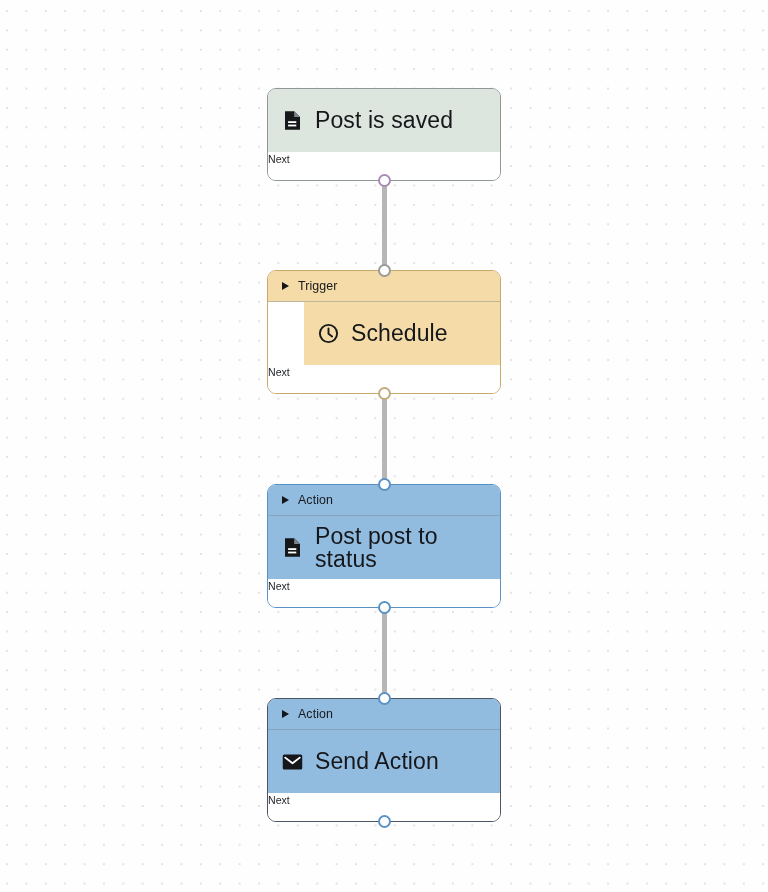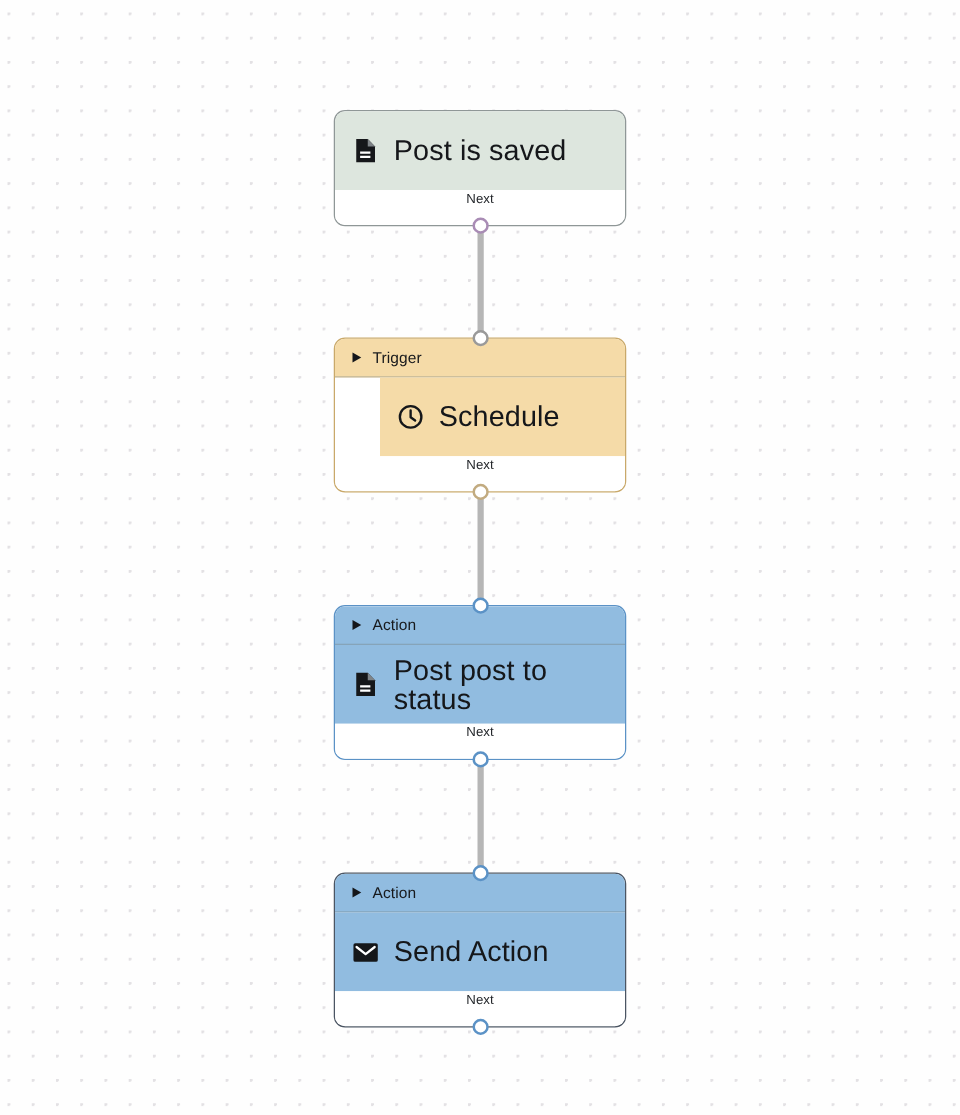--- a/index.html
+++ b/index.html
@@ -95,21 +95,21 @@
     color: #15171a;
     line-height: 1;
     letter-spacing: .1px;
   }
 
   .node-footer {
     height: 28px;
     background: #ffffff;
     display: flex;
     align-items: flex-start;
-    justify-content: center;
+    justify-content: flex-start;
     padding-top: 2px;
     box-sizing: border-box;
   }
   .node-footer-label {
     font-size: 10.6px;
     color: #23262a;
     line-height: 1;
   }
 
   

